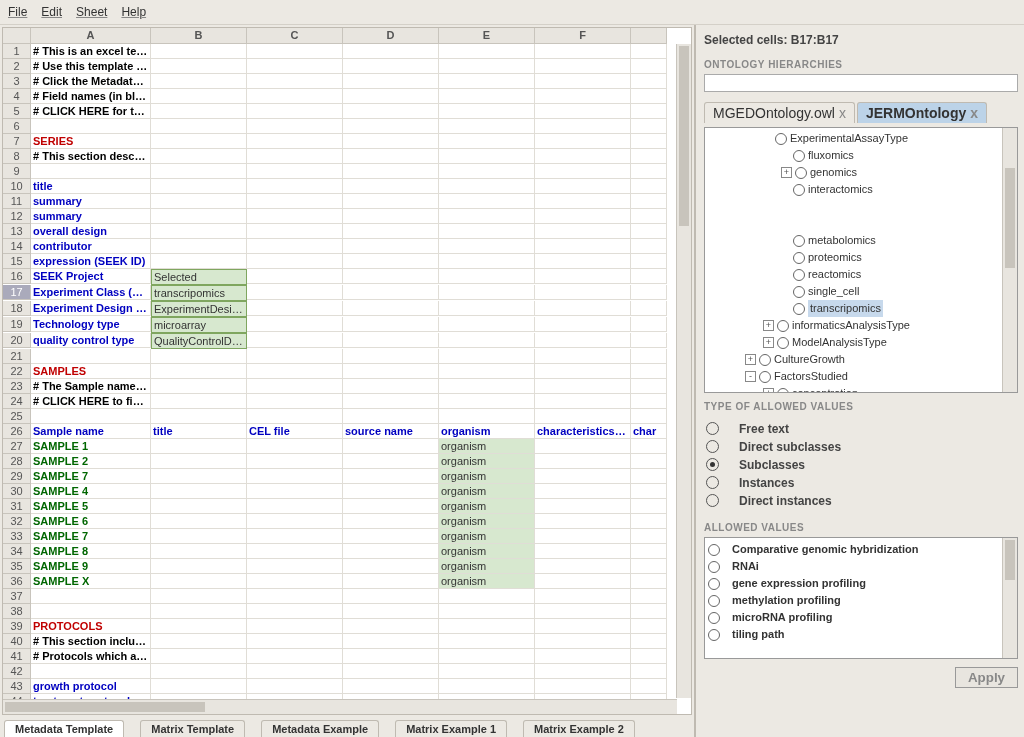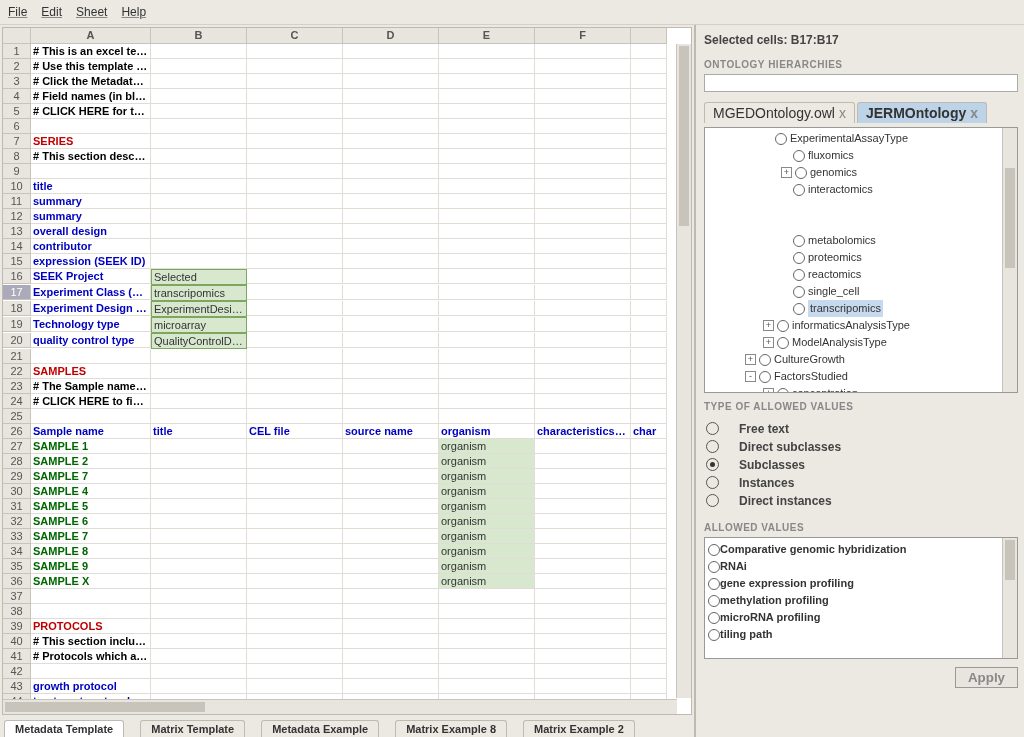--- a/index.html
+++ b/index.html
@@ -45,21 +45,21 @@
 .tn .sel{background:#c7d9ec;padding:0 2px}
 .treebox .sb{position:absolute;right:0;top:0;bottom:0;width:14px;background:#e8e5df;border-left:1px solid #c8c4bc}
 .treebox .sb .th{position:absolute;left:2px;right:2px;top:40px;height:100px;background:#c8c4bc}
 .radgrp{padding:4px 2px}
 .radrow{display:flex;align-items:flex-start;gap:20px;padding:2px 0}
 .radrow .dot{width:11px;height:11px;border:1px solid #555;border-radius:50%;display:flex;align-items:center;justify-content:center}
 .radrow .dot.on::after{content:"";width:5px;height:5px;background:#333;border-radius:50%}
 .radrow .lab{font-weight:bold;color:#444}
 .avbox{border:1px solid #999;background:#fff;height:120px;position:relative;overflow:hidden}
 .avlist{padding:3px;font-size:11px;line-height:17px}
-.avrow{display:flex;align-items:center;gap:0}
+.avrow{display:flex;align-items:center;gap:12px}
 .avbox .sb{position:absolute;right:0;top:0;bottom:0;width:14px;background:#e8e5df;border-left:1px solid #c8c4bc}
 .avbox .sb .th{position:absolute;left:2px;right:2px;top:2px;height:40px;background:#c8c4bc}
 .applyrow{display:flex;justify-content:flex-end;padding:4px 0}
 .applybtn{padding:2px 12px;border:1px solid #999;background:#e8e5df;color:#888;font-weight:bold}
 .boldnode{font-weight:bold}
 </style>
 </head>
 <body>
 
 <div id="app">
@@ -446,21 +446,21 @@
             <div class="thumb"></div>
           </div>
         <div class="hscroll">
             <div class="thumb"></div>
           </div>
       </div>
       <div class="tabs" id="tabs">
           <div class="tab active">Metadata Template</div>
           <div class="tab">Matrix Template</div>
           <div class="tab">Metadata Example</div>
-          <div class="tab">Matrix Example 8</div>
+          <div class="tab">Matrix Example 1</div>
           <div class="tab">Matrix Example 2</div>
         </div>
     </div>
     <div class="right">
       <div class="infoline">Selected cells: B17:B17</div>
       <div class="sect-ttl">ONTOLOGY HIERARCHIES</div>
       <input class="searchbox" style="">
       <div class="onttabs" id="onttabs">
           <div class="onttab">
             <span>MGEDOntology.owl</span>

